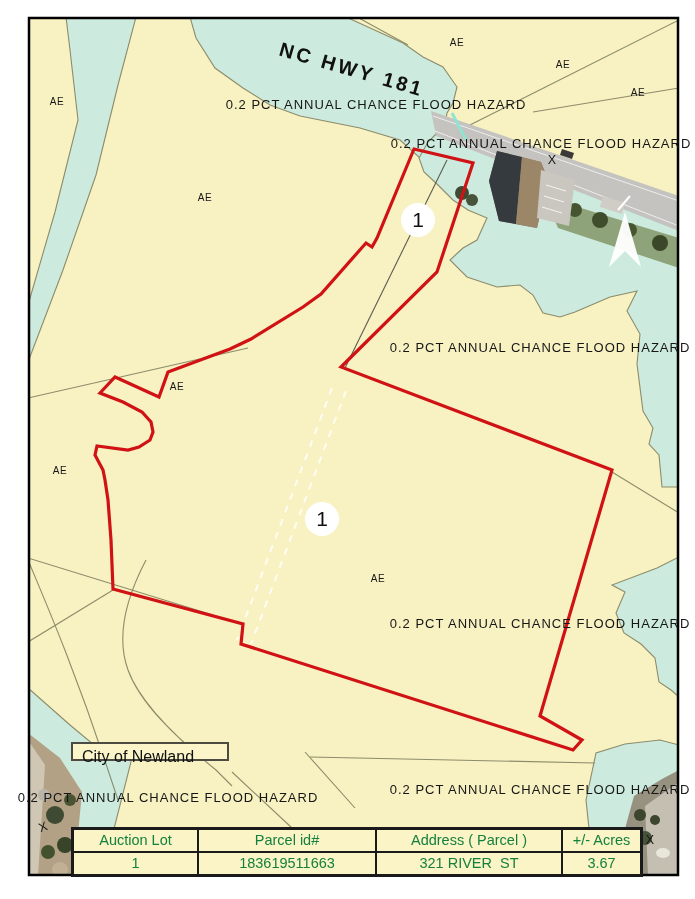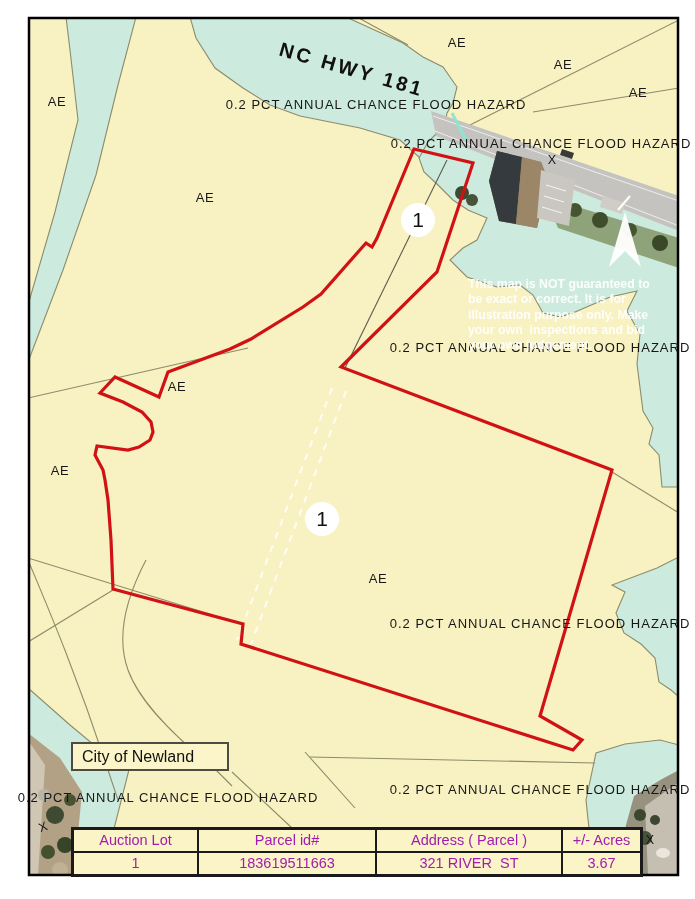--- a/index.html
+++ b/index.html
@@ -2,36 +2,36 @@
 <html><head>
 <meta charset="utf-8">
 <style>
   html,body{margin:0;padding:0;}
   body{width:695px;height:899px;position:relative;background:#ffffff;
        font-family:"Liberation Sans","DejaVu Sans",sans-serif;overflow:hidden;}
   .stage{position:absolute;left:0;top:0;width:695px;height:899px;}
   svg{position:absolute;left:0;top:0;}
   .lbl{position:absolute;transform:translate(-50%,-50%);white-space:pre;color:#161616;}
   .flood{font-size:13px;letter-spacing:1px;font-weight:400;}
-  .ae{font-size:13px;letter-spacing:.6px;font-weight:400;}
+  .ae{font-size:10px;letter-spacing:.6px;font-weight:400;}
   .xz{font-size:12.5px;font-weight:400;}
   .hwy{position:absolute;left:283px;top:38px;transform:rotate(16deg);transform-origin:0 0;
        font-size:20px;font-weight:bold;letter-spacing:3px;color:#111;}
   .lot{position:absolute;width:34px;height:34px;margin-left:-17px;margin-top:-17px;
        background:#fff;border-radius:50%;text-align:center;line-height:34px;
        font-size:21px;color:#111;}
   .disc{position:absolute;left:468px;top:277px;width:220px;color:rgba(255,255,255,.93);
         font-size:12.3px;line-height:15.3px;font-weight:600;}
   .disc span{display:block;white-space:pre;}
-  .citybox{position:absolute;left:71px;top:742px;width:158px;height:29px;
+  .citybox{position:absolute;left:71px;top:742px;width:158px;height:19px;
            background:#FBF5C9;border:2px solid #4e4c42;box-sizing:border-box;
            font-size:16px;line-height:25px;padding-left:9px;color:#111;}
   .tbl{position:absolute;left:71px;top:827px;width:572px;background:#FAF4C6;
        border:2px solid #1a1a1a;box-sizing:border-box;display:grid;
-       grid-template-columns:125px 178px 186px 79px;font-size:14.5px;color:#a21caf;}
+       grid-template-columns:125px 178px 186px 79px;font-size:14.5px;color:#15803d;}
   .tbl .c{border:1px solid #1a1a1a;height:21px;line-height:21px;text-align:center;
           white-space:pre;overflow:hidden;}
 </style>
 </head>
 <body>
 
 <div class="stage">
 
 <svg width="695" height="899" viewBox="0 0 695 899">
   <defs>
@@ -146,27 +146,20 @@
 <div class="lbl ae" style="left:60px;top:470px;">AE</div>
 <div class="lbl ae" style="left:378px;top:578px;">AE</div>
 
 <div class="lbl xz" style="left:552px;top:160px;">X</div>
 <div class="lbl xz" style="left:650px;top:840px;">X</div>
 <div class="lbl xz" style="left:43px;top:827px;transform:translate(-50%,-50%) rotate(-20deg);">X</div>
 
 <div class="lot" style="left:418px;top:220px;">1</div>
 <div class="lot" style="left:322px;top:519px;">1</div>
 
-<div class="disc">
-  <span>This map is NOT guaranteed to</span>
-  <span>be exact or correct. It is for</span>
-  <span>illustration purpose only. Make</span>
-  <span>your own  inspections and bid</span>
-  <span>your own judgement.</span>
-</div>
 
 <div class="citybox">City of Newland</div>
 
 <div class="tbl">
   <div class="c">Auction Lot</div>
   <div class="c">Parcel id#</div>
   <div class="c">Address ( Parcel )</div>
   <div class="c">+/- Acres</div>
   <div class="c">1</div>
   <div class="c">183619511663</div>

